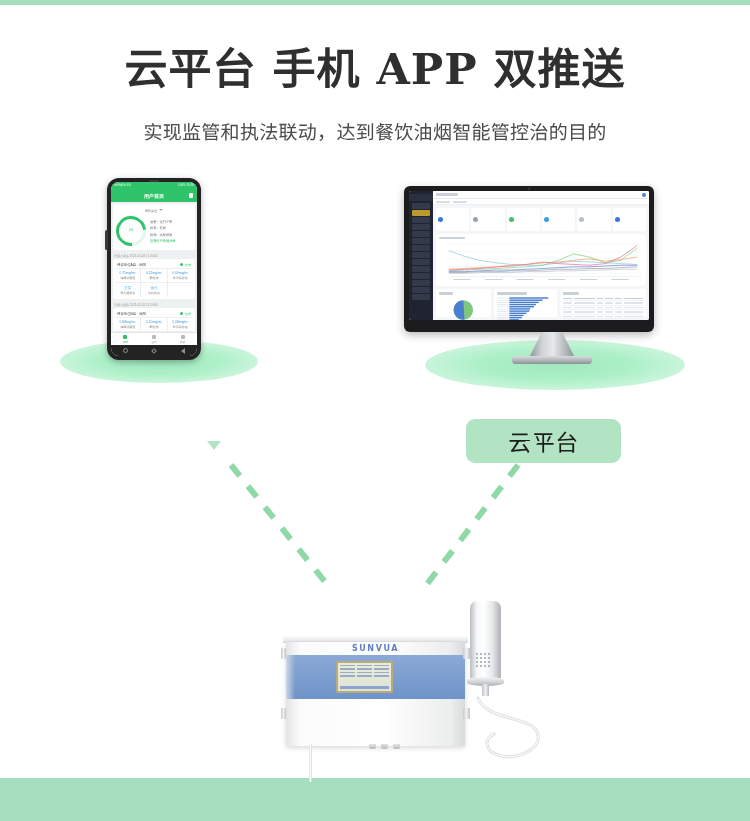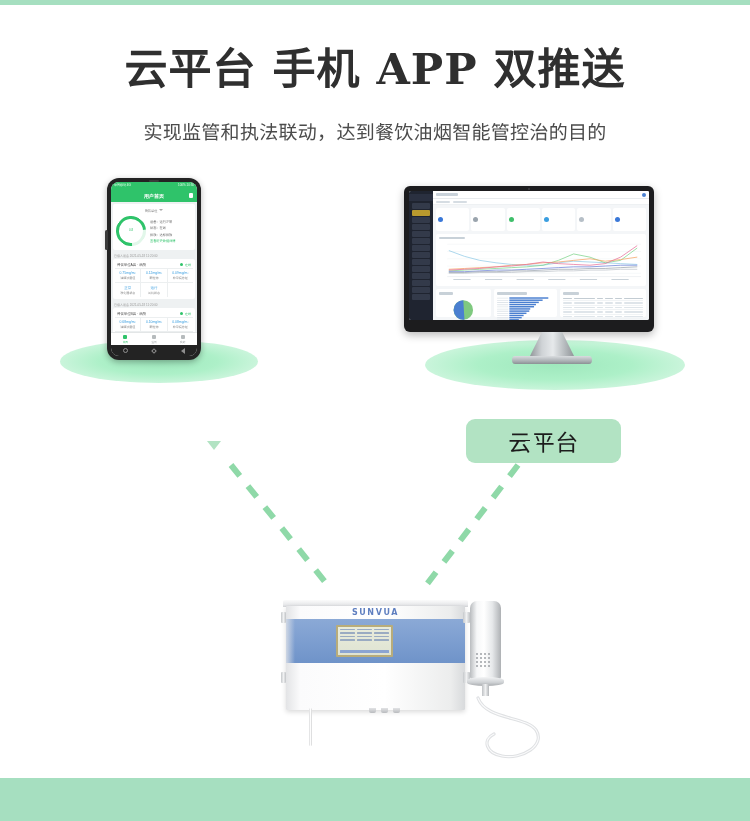--- a/index.html
+++ b/index.html
@@ -265,21 +265,21 @@
     border-top: 9px solid #b2e3c3;
   }
   .notch-app   { left: 207px; top: 441px; }
   .notch-cloud { left: 525px; top: 441px; }
 
   
   .connectors { position: absolute; left: 0; top: 0; width: 750px; height: 821px; pointer-events: none; }
 
   
   .device {
-    position: absolute; left: 283px; top: 600px;
+    position: absolute; left: 283px; top: 636px;
     width: 185px; height: 118px;
   }
   .dev-top {
     position: absolute; left: 0; top: 0; width: 185px; height: 7px;
     background: linear-gradient(180deg,#fbfbfb 0%,#e7e8ea 70%,#d2d4d7 100%);
     border-radius: 2px 2px 0 0;
   }
   .dev-body {
     position: absolute; left: 3px; top: 6px; width: 179px; height: 104px;
     background: linear-gradient(90deg,#e3e4e6 0%,#fbfbfc 8%,#ffffff 55%,#eceded 92%,#d8dadc 100%);

